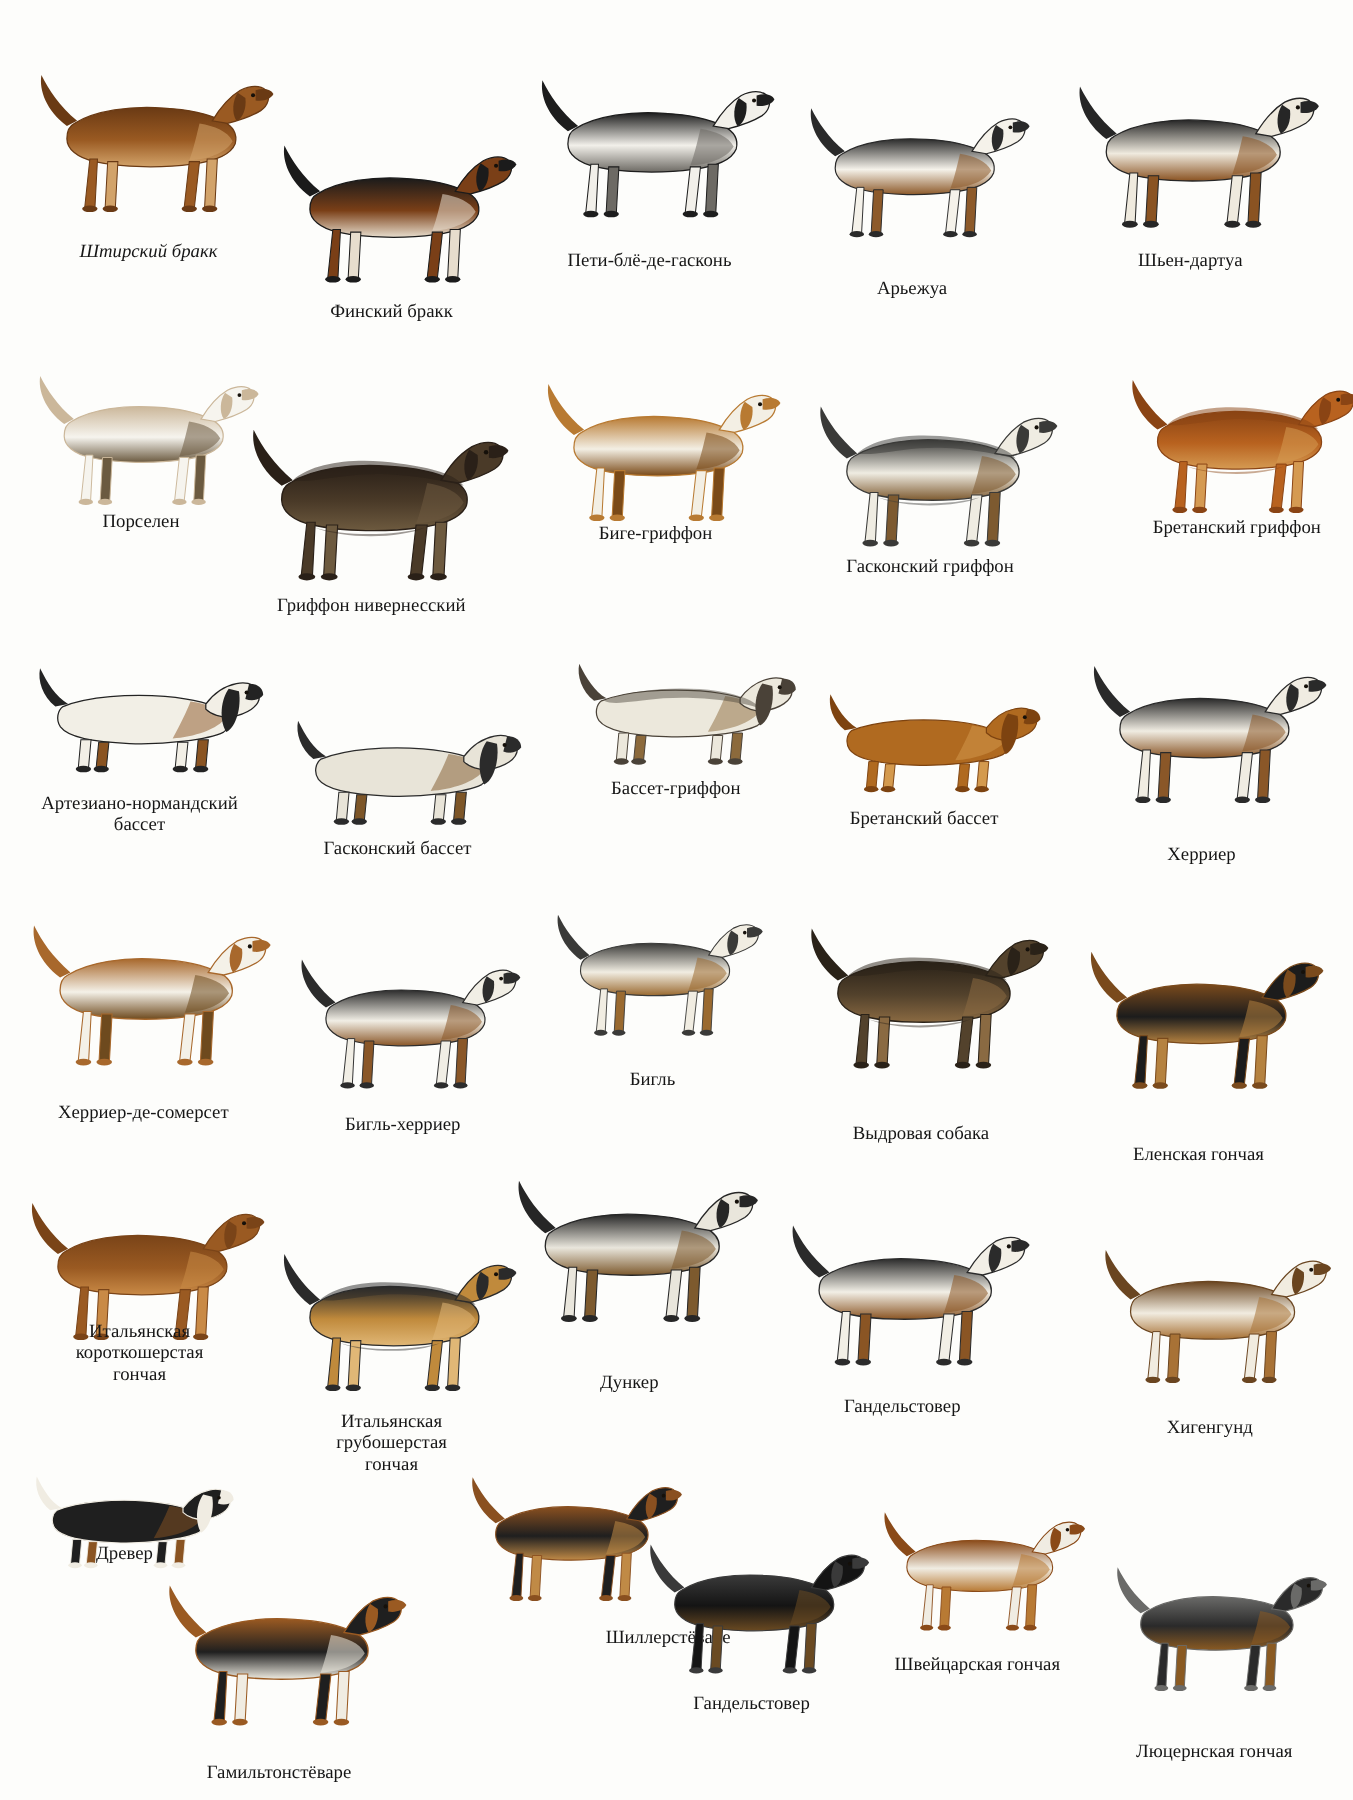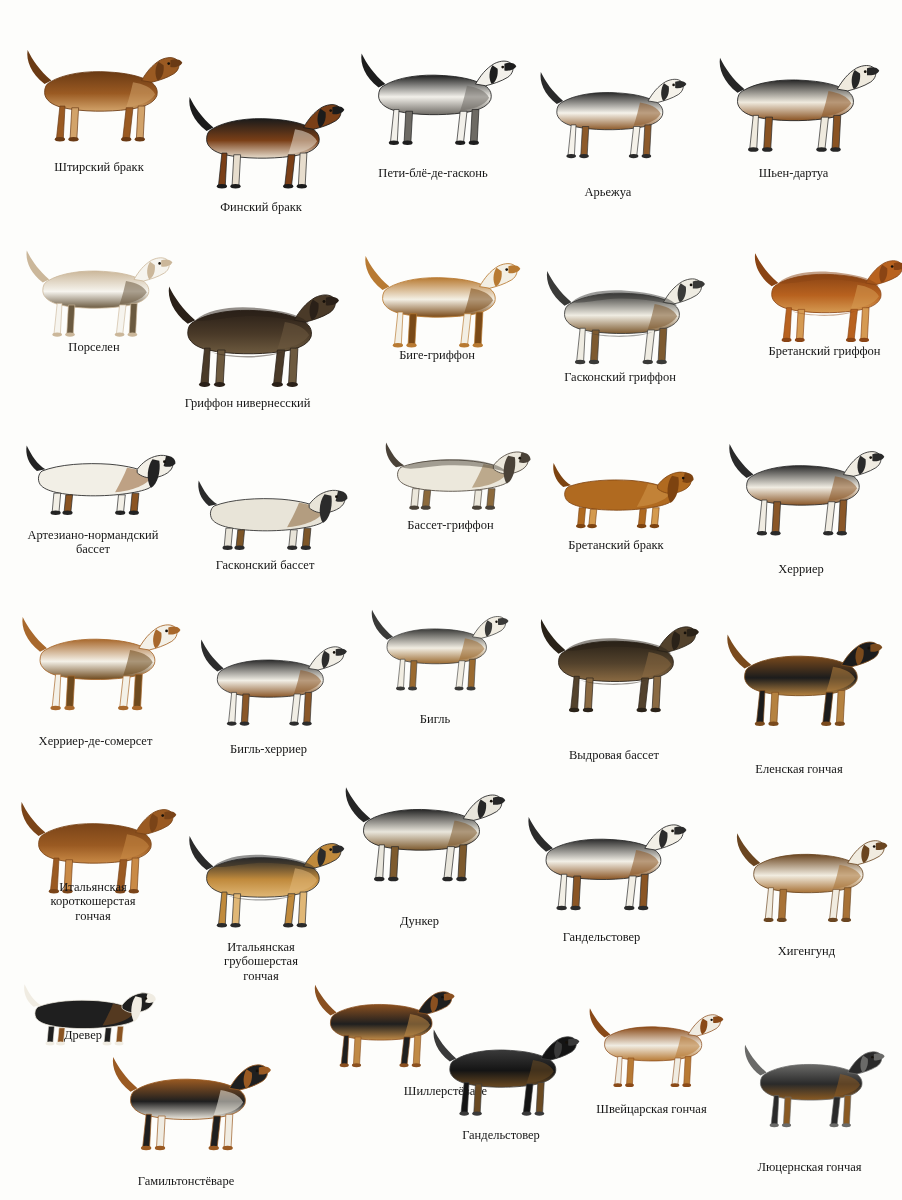--- a/index.html
+++ b/index.html
@@ -38,21 +38,21 @@
     position: absolute;
     left: 0;
     top: 0;
   }
   svg { display: block; overflow: visible; }
 </style>
 </head>
 <body>
 
 <div id="sheet">
-    <div class="entry" style="left: 14px; top: 20px; width: 170px; height: 180px;">
+    <div class="entry" style="left: 14px; top: 20px; width: 170px; height: 180px; font-style: italic;">
       <div class="dog">
   <svg width="170" height="150" viewBox="0 0 200 150">
     <defs>
       <linearGradient id="g_9a5a226a3a14" x1="0" y1="0" x2="0" y2="1">
         <stop offset="0%" stop-color="#6a3a14"></stop>
         <stop offset="55%" stop-color="#9a5a22"></stop>
         <stop offset="100%" stop-color="#d2a36a"></stop>
       </linearGradient>
     </defs>
 
@@ -568,21 +568,21 @@
     <path d="M68,76 L66,96 L74,96 L76,76 Z" fill="#d49a4e" stroke="#7d4310" stroke-width="0.8"></path>
     <path d="M130,76 L128,96 L136,96 L138,76 Z" fill="#b06a20" stroke="#7d4310" stroke-width="0.8"></path>
     <path d="M146,74 L144,96 L152,96 L154,74 Z" fill="#d49a4e" stroke="#7d4310" stroke-width="0.8"></path>
     <ellipse cx="56" cy="97" rx="6" ry="2.6" fill="#7d4310"></ellipse>
     <ellipse cx="70" cy="97" rx="6" ry="2.6" fill="#7d4310"></ellipse>
     <ellipse cx="132" cy="97" rx="6" ry="2.6" fill="#7d4310"></ellipse>
     <ellipse cx="148" cy="97" rx="6" ry="2.6" fill="#7d4310"></ellipse>
 
   </svg>
       </div>
-      <div class="caption" style="top: 98px; width: 200px;">Бретанский бракк</div>
+      <div class="caption" style="top: 98px; width: 200px;">Бретанский бассет</div>
     </div>
     <div class="entry" style="left: 716px; top: 424px; width: 170px; height: 178px;">
       <div class="dog">
   <svg width="170" height="130" viewBox="0 0 200 150">
     <defs>
       <linearGradient id="g_f0ece22a2a2a" x1="0" y1="0" x2="0" y2="1">
         <stop offset="0%" stop-color="#2a2a2a"></stop>
         <stop offset="55%" stop-color="#f0ece2"></stop>
         <stop offset="100%" stop-color="#8a5728"></stop>
       </linearGradient>
@@ -780,21 +780,21 @@
 
     <ellipse cx="54" cy="127" rx="6" ry="2.6" fill="#2a2218"></ellipse>
     <ellipse cx="70" cy="127" rx="6" ry="2.6" fill="#2a2218"></ellipse>
     <ellipse cx="132" cy="127" rx="6" ry="2.6" fill="#2a2218"></ellipse>
     <ellipse cx="148" cy="127" rx="6" ry="2.6" fill="#2a2218"></ellipse>
     <path d="M44,58 C60,44 92,42 120,46 C144,49 160,54 166,62
              C150,58 120,52 92,54 C70,56 54,60 44,58 Z" fill="#2a2218" opacity="0.5"></path>
            <path d="M60,92 C80,98 116,98 138,92 C120,100 80,100 60,92 Z" fill="#2a2218" opacity="0.45"></path>
   </svg>
       </div>
-      <div class="caption" style="top: 148px; width: 220px;">Выдровая бассет</div>
+      <div class="caption" style="top: 148px; width: 220px;">Выдровая собака</div>
     </div>
     <div class="entry" style="left: 714px; top: 612px; width: 170px; height: 190px;">
       <div class="dog">
   <svg width="170" height="135" viewBox="0 0 200 150">
     <defs>
       <linearGradient id="g_1c1c1c7a4a1c" x1="0" y1="0" x2="0" y2="1">
         <stop offset="0%" stop-color="#7a4a1c"></stop>
         <stop offset="55%" stop-color="#1c1c1c"></stop>
         <stop offset="100%" stop-color="#b58240"></stop>
       </linearGradient>

